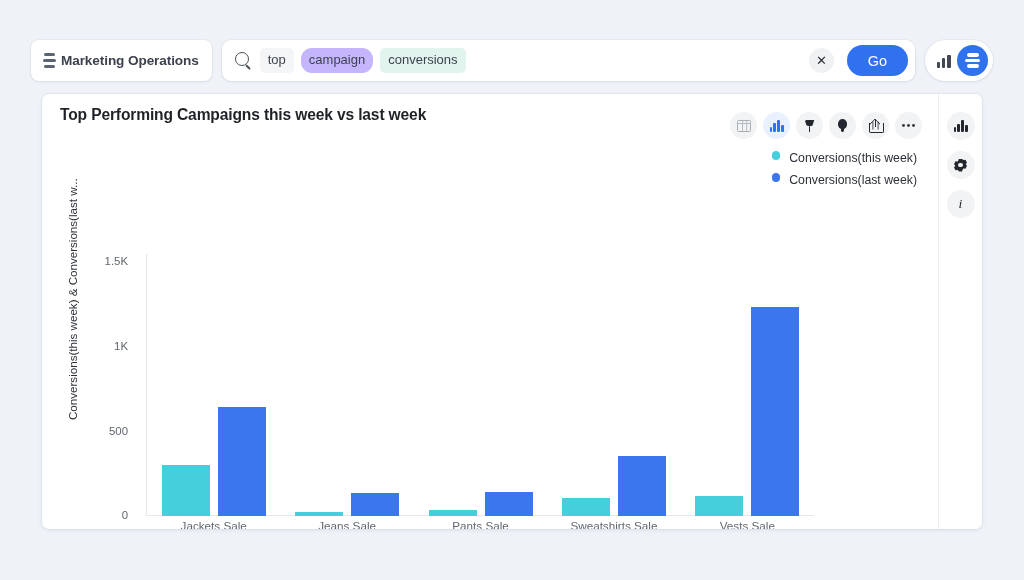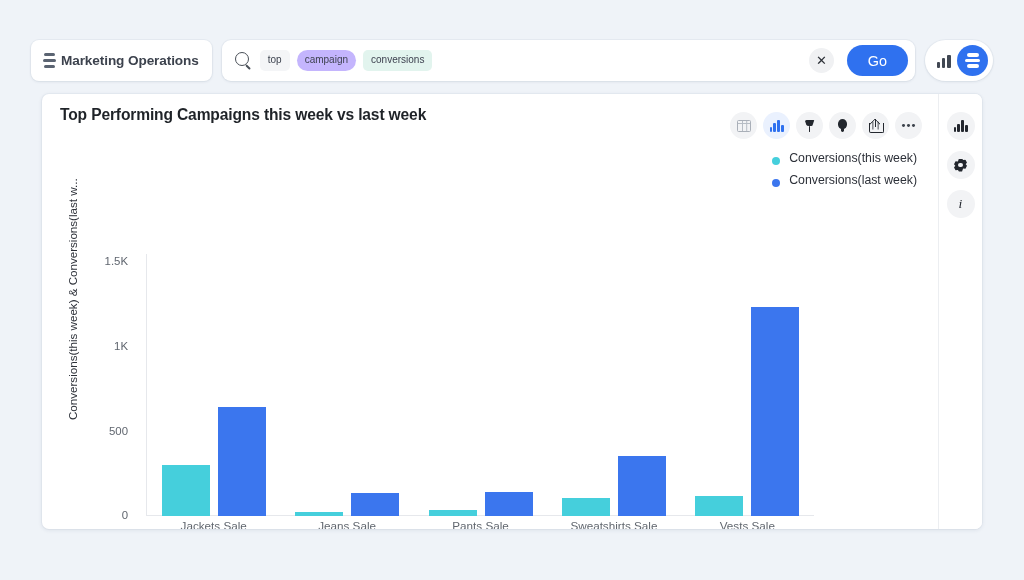--- a/index.html
+++ b/index.html
@@ -102,21 +102,21 @@
 
   .tokens {
     display: flex;
     align-items: center;
     gap: 7px;
     flex: 1 1 auto;
     min-width: 0;
     overflow: hidden;
   }
   .token {
-    font-size: 10px;
+    font-size: 13px;
     color: #3f4551;
     padding: 4px 8px;
     border-radius: 5px;
     white-space: nowrap;
     line-height: 1.25;
   }
   .token.t-plain   { background: #f4f5f7; }
   .token.t-purple  { background: #c4b5fd; color: #3e4250; border-radius: 11px; }
   .token.t-green   { background: #e2f4ee; color: #3e4250; }
   .token.t-gray    { background: #f1f2f5; }
@@ -298,21 +298,21 @@
 
   
   .legend {
     position: absolute;
     right: 21px;
     top: 57px;
     display: flex;
     flex-direction: column;
     gap: 8px;
   }
-  .legend-row { display: flex; align-items: flex-end; gap: 9px; }
+  .legend-row { display: flex; align-items: flex-start; gap: 9px; }
   .legend-dot { width: 8.5px; height: 8.5px; border-radius: 50%; flex: 0 0 auto; }
   .legend-label { font-size: 12.3px; color: #2c3038; white-space: nowrap; }
 
   
   .plot {
     position: absolute;
     left: 0;
     top: 0;
     width: 896px;
     height: 435px;

